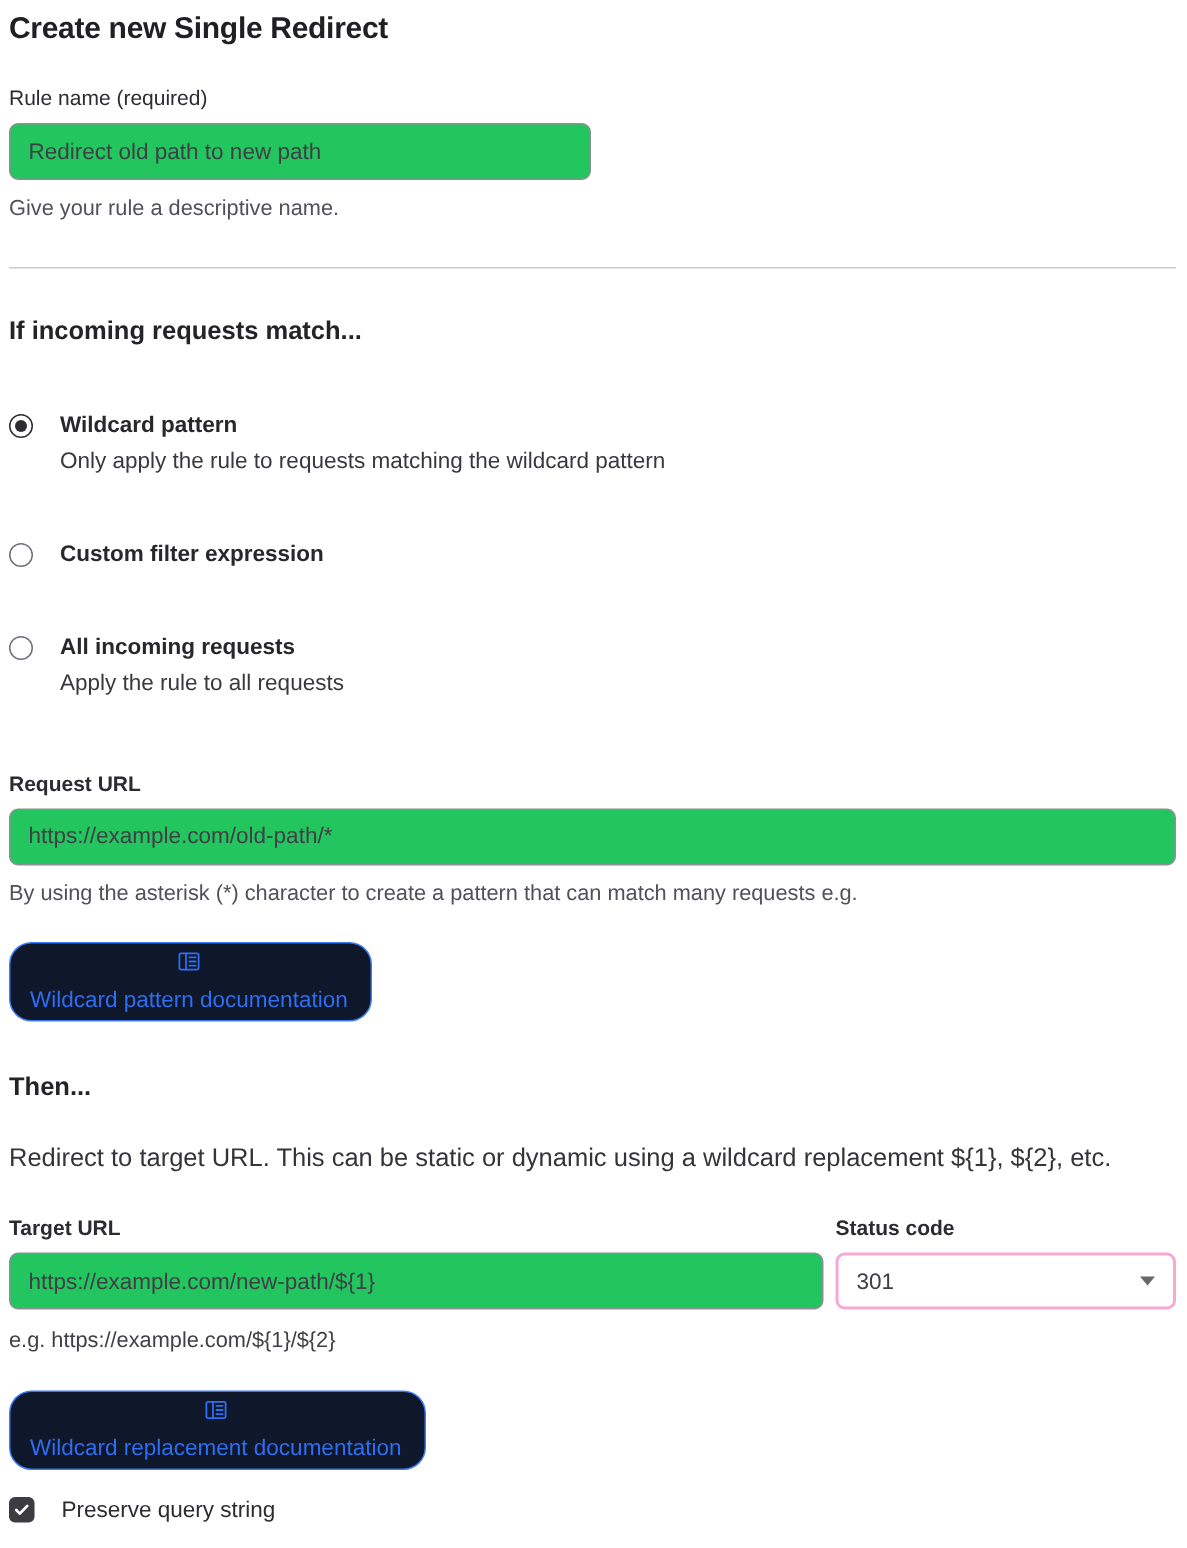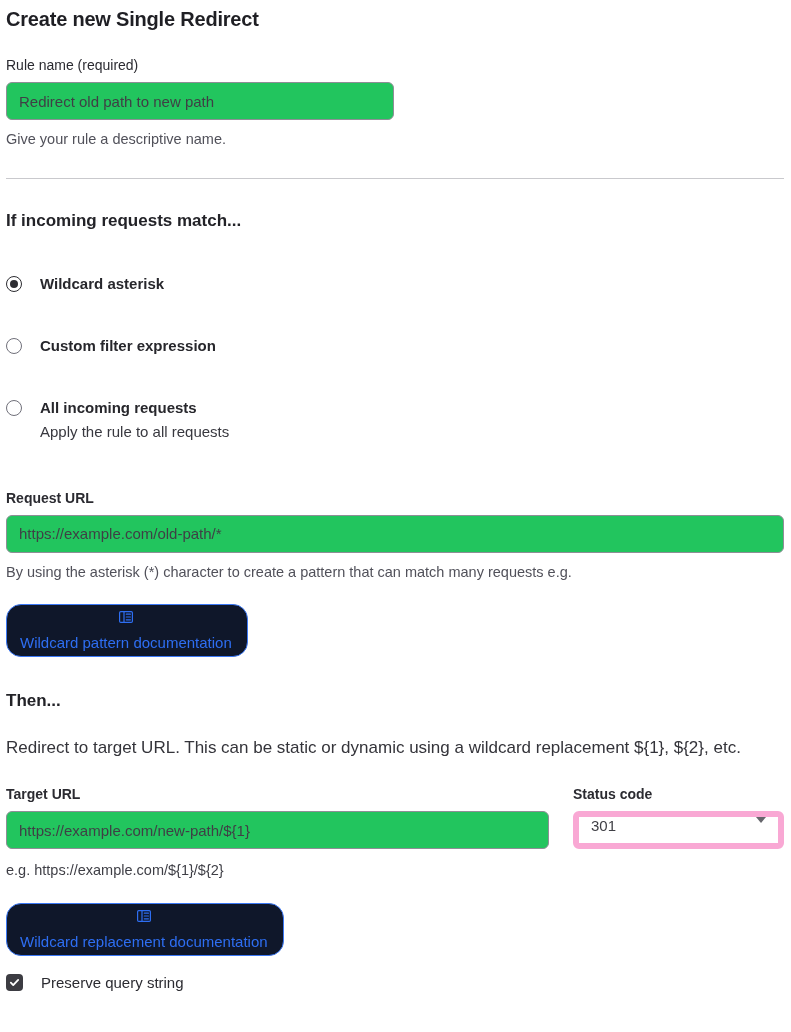--- a/index.html
+++ b/index.html
@@ -56,28 +56,28 @@
     display:inline-flex; align-items:center; gap:9px;
     font-family:inherit; font-size:15px;
     color:#2e6ef2; background:#0f172a;
     border:1px solid #3b78f5; border-radius:15px;
     padding:4px 15px 5px 13px; cursor:pointer;flex-direction:column;
   }
   .doc-btn svg { display:block; }
 
   .then-desc { margin-top:27px; font-size:17px; font-weight:400; color:#34343a; margin-bottom:0; }
 
-  .row { margin-top:28px; display:flex; gap:24px; }
+  .row { margin-top:28px; display:flex; gap:8px; }
   .col-left { width:543px; flex:none; }
   .col-right { flex:1; min-width:0; }
 
   .select-box {
     box-sizing:border-box; height:38px; margin-top:9px; padding:0 12px;
-    border:6px solid #f9a8d4; border-radius:6px; background:#fff;
-    display:flex; justify-content:space-between;
+    border:2px solid #f9a8d4; border-radius:6px; background:#fff;
+    display:flex; align-items:center; justify-content:space-between;
     font-size:15px; color:#3f3f45; cursor:pointer;
   }
   .caret-down {
     width:0; height:0;
     border-left:5px solid transparent; border-right:5px solid transparent;
     border-top:6px solid #66666c;
   }
 
   .checkbox-row { margin-top:18px; display:flex; align-items:center; gap:18px; cursor:pointer; }
   .checkbox-box {
@@ -101,21 +101,22 @@
 
   <hr class="divider">
 
   <h2 class="section-heading">If incoming requests match...</h2>
 
   <div class="radio-group">
 
     <div class="radio-item">
       <span class="radio-circle selected"></span>
       <span>
-        <div class="radio-label">Wildcard asterisk</div>
+        <div class="radio-label">Wildcard pattern</div>
+        <div class="radio-desc">Only apply the rule to requests matching the wildcard pattern</div>
       </span>
     </div>
 
     <div class="radio-item">
       <span class="radio-circle"></span>
       <span>
         <div class="radio-label">Custom filter expression</div>
       </span>
     </div>
 

